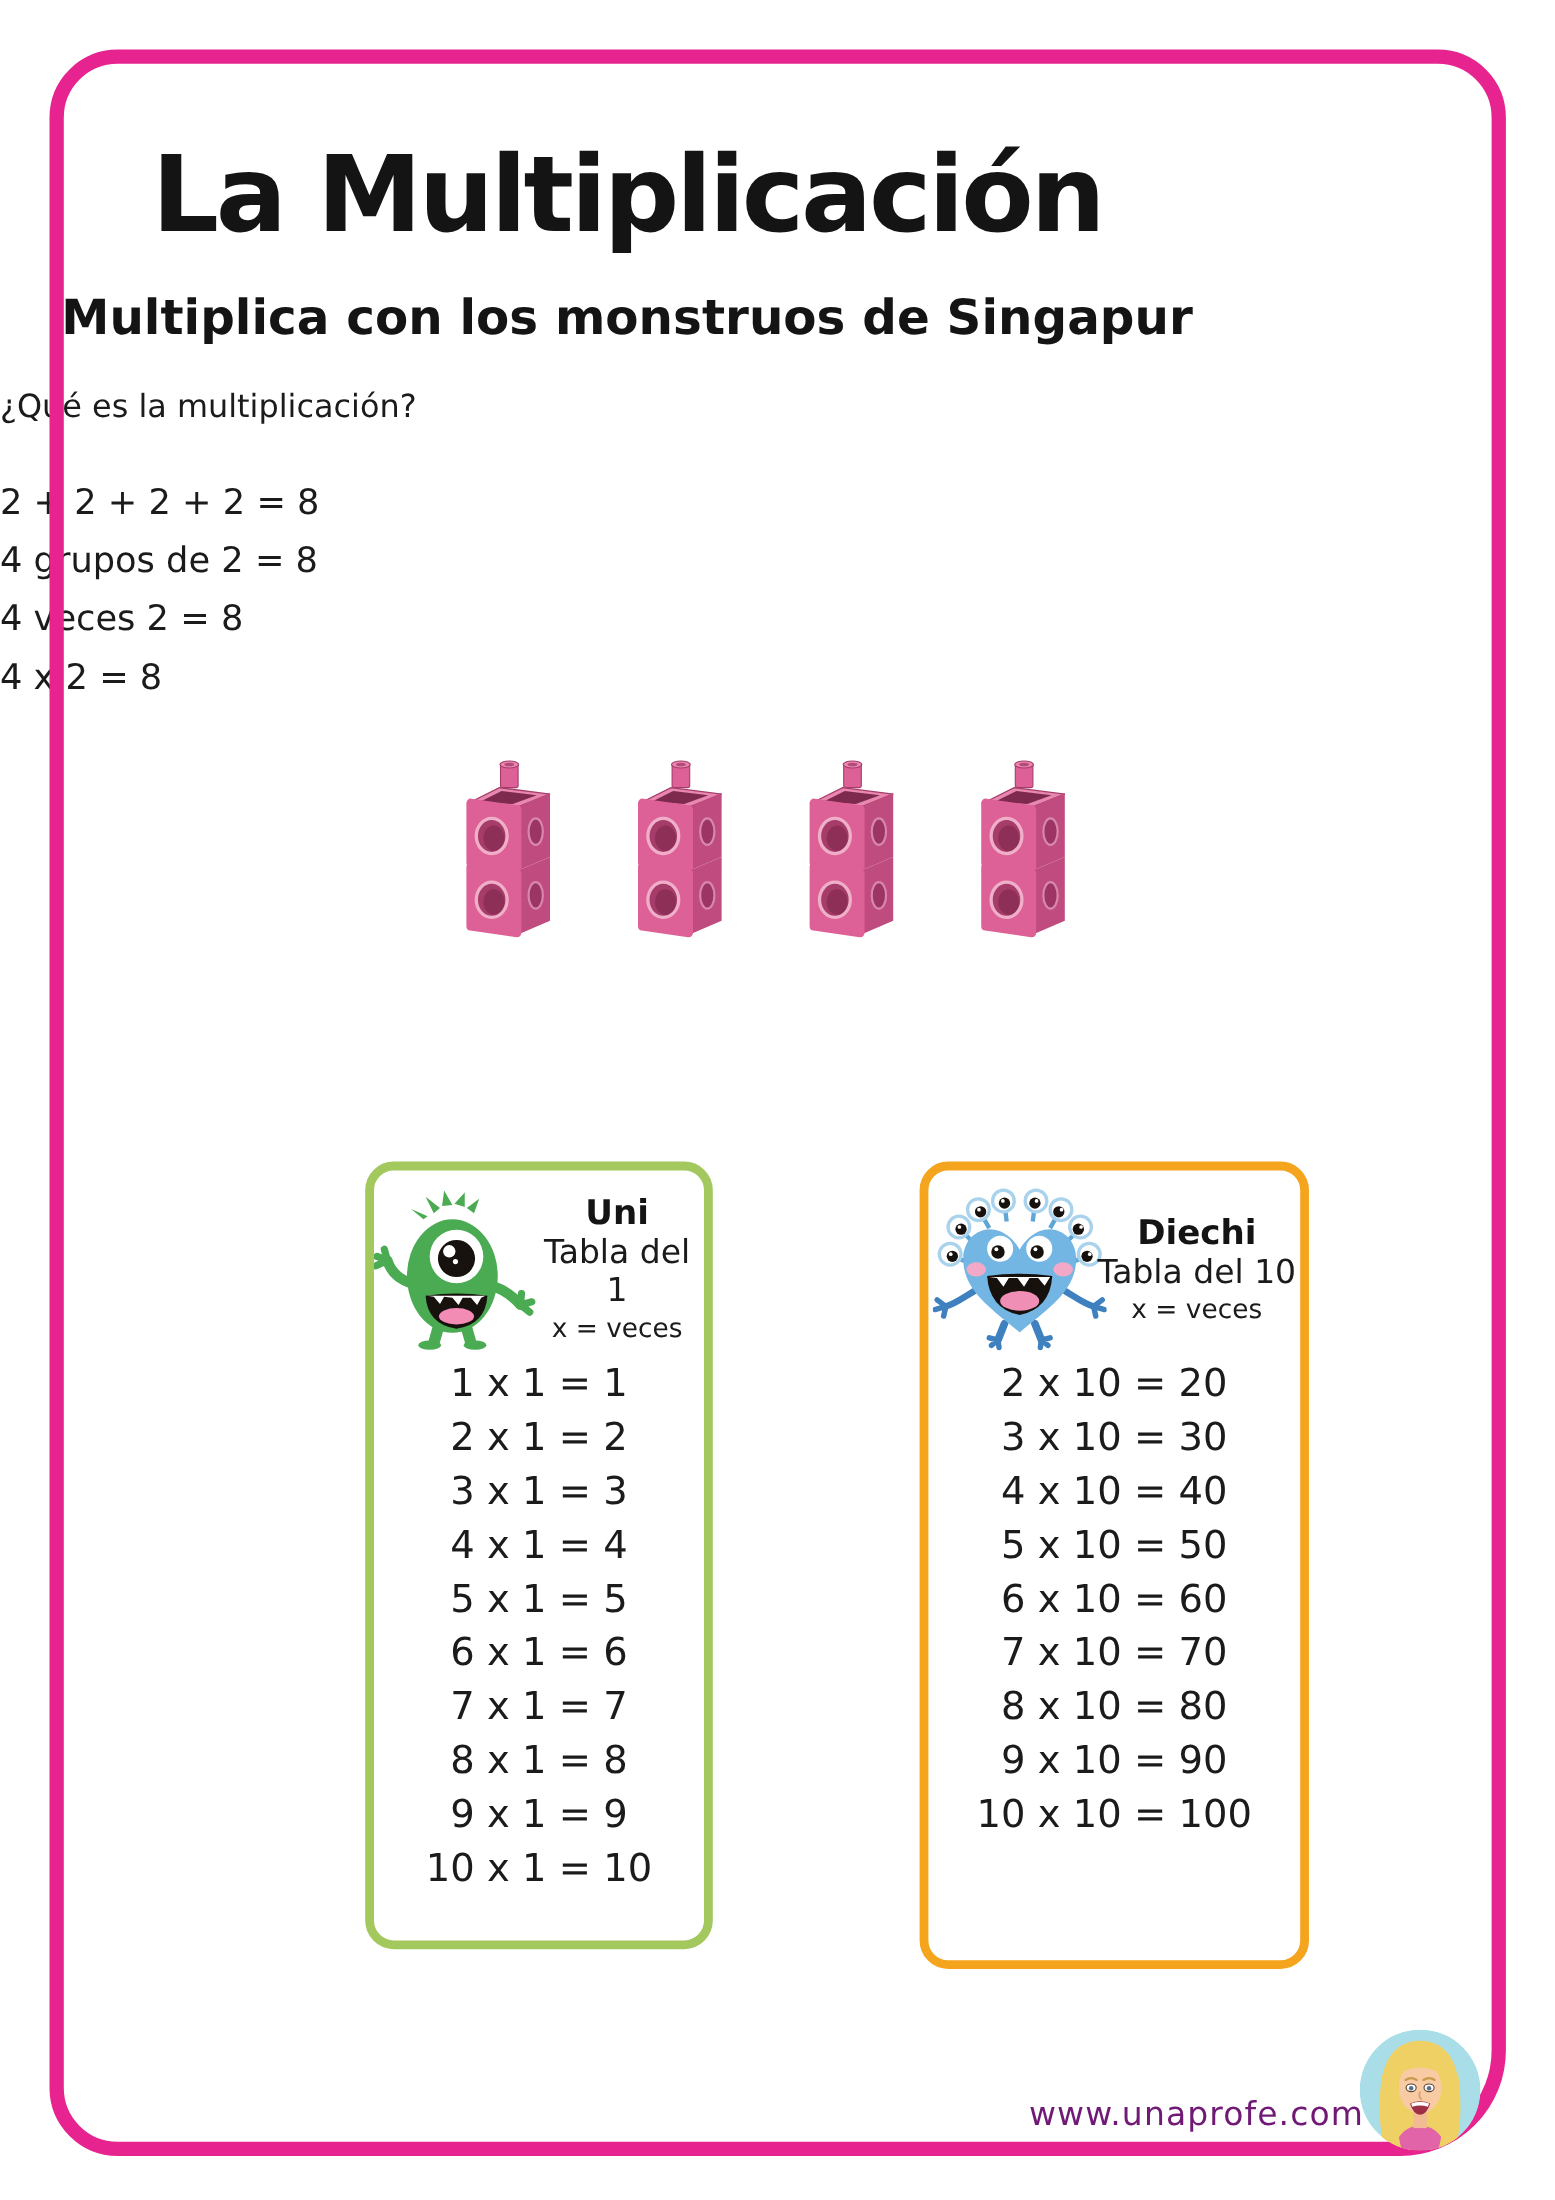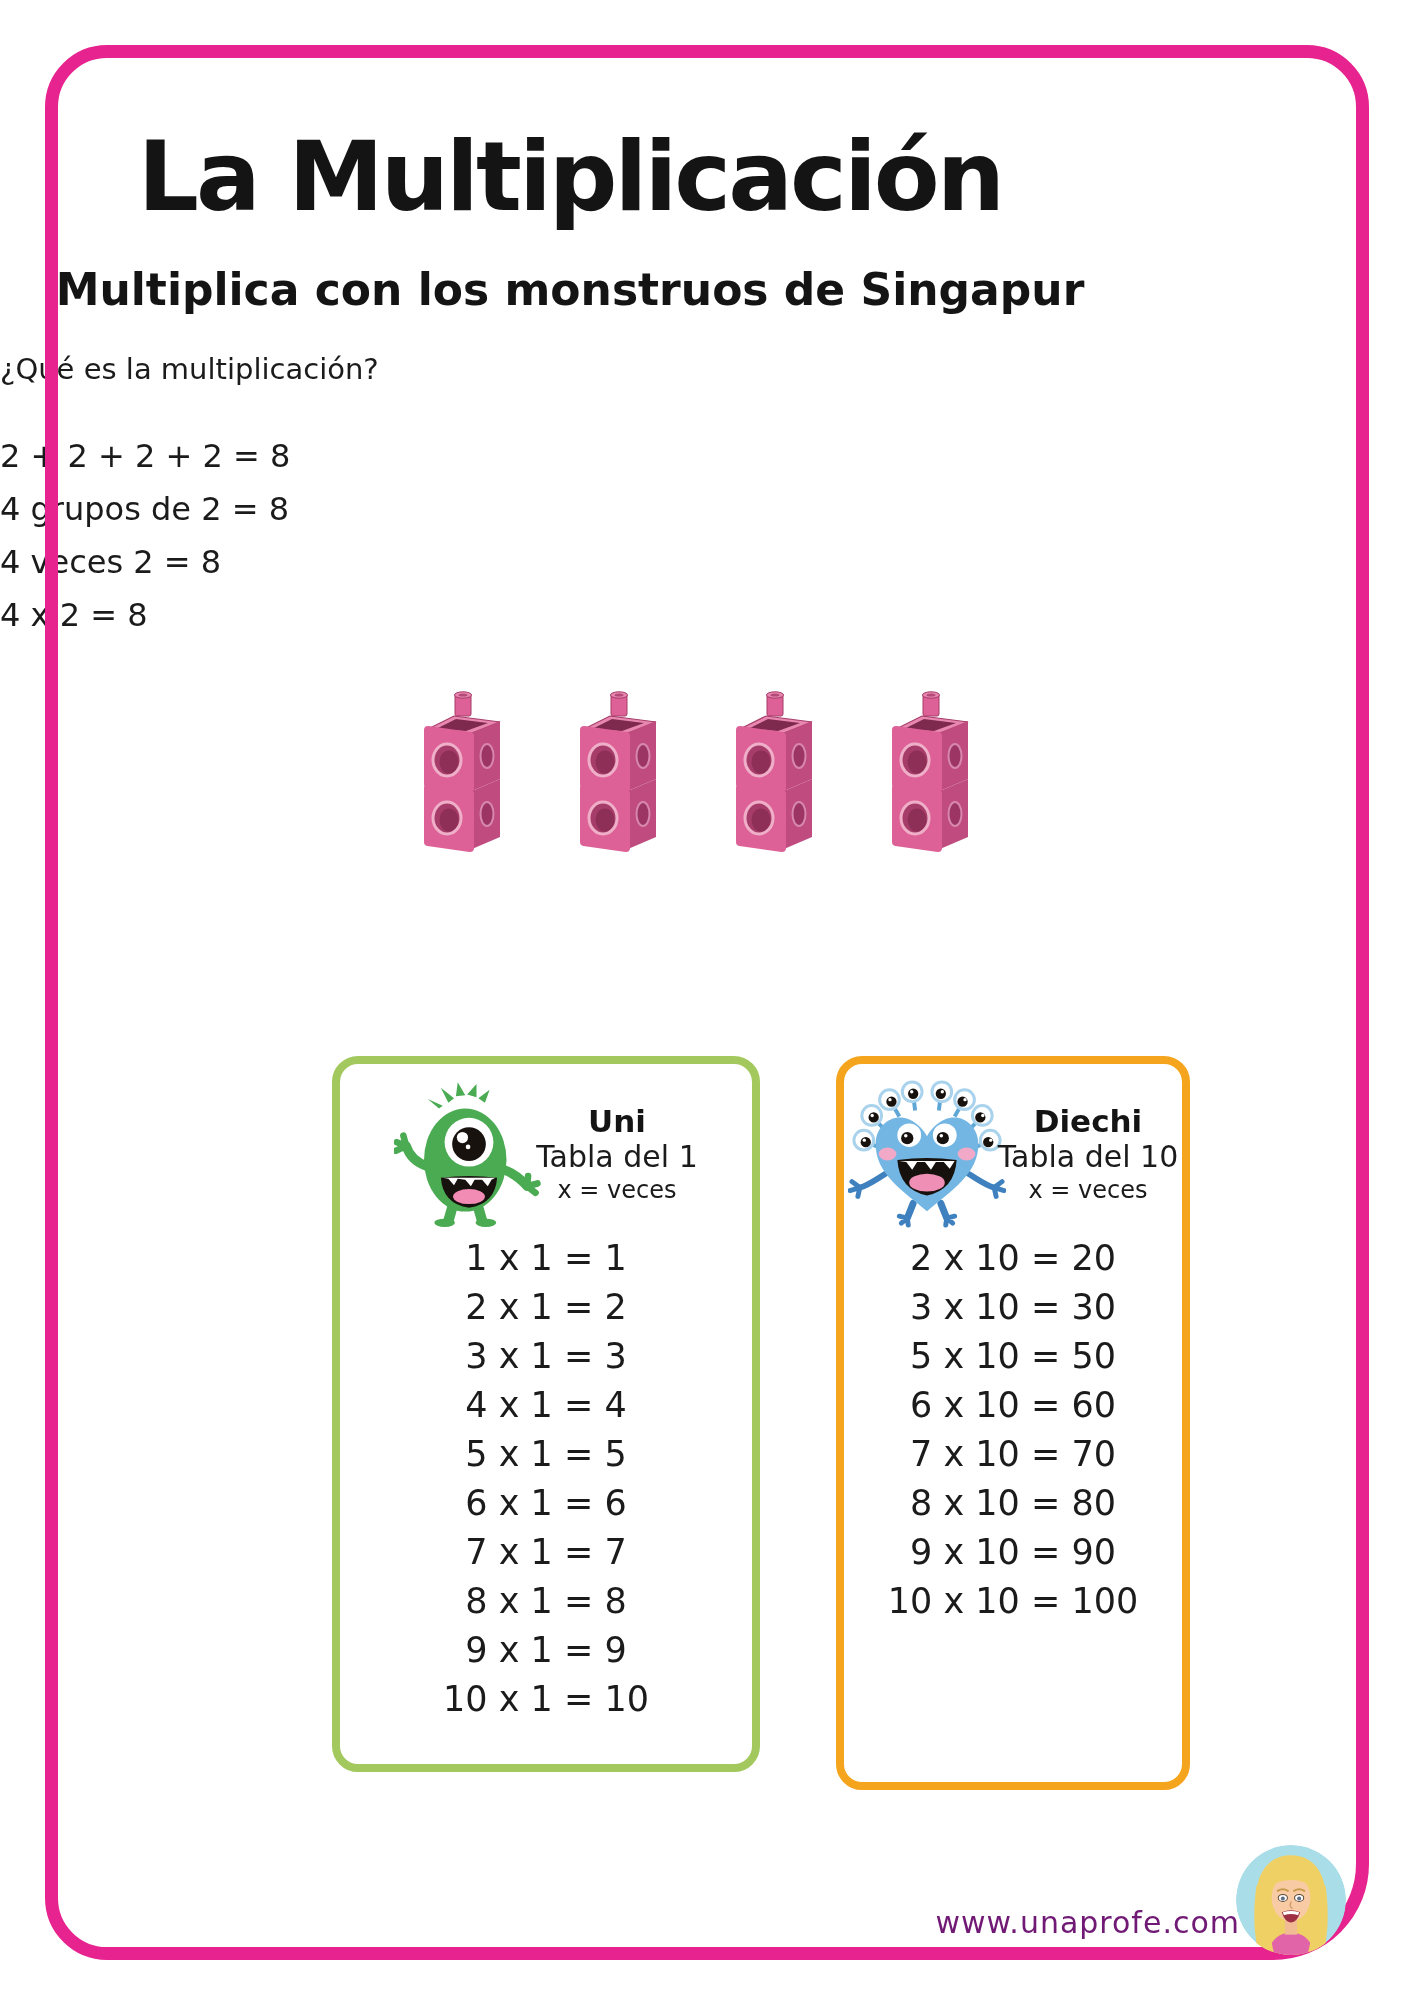--- a/index.html
+++ b/index.html
@@ -29,21 +29,21 @@
   }
   .cube-row{
     position:absolute;left:0;width:1392px;top:686px;display:flex;
     justify-content:center;gap:60px;z-index:2;
   }
   .cube-stack{width:96px;height:172px}
   .card{
     position:absolute;top:1056px;border:8px solid #999;border-radius:26px;
     box-sizing:border-box;background:#fff;z-index:2;
   }
-  .card.green{left:332px;width:428px;height:716px}
+  .card.green{left:332px;width:316px;height:716px}
   .card.orange{left:836px;width:354px;height:734px}
   .card-header{display:flex;align-items:center;justify-content:center;padding-top:14px}
   .monster{width:150px;height:150px;flex:none}
   .card.orange .monster{width:158px;height:150px}
   .card-titles{text-align:center;margin-left:-8px}
   .card-name{font-size:31px;font-weight:800;color:#141414}
   .card-table-title{font-size:30px}
   .card-note{font-size:24px;margin-top:2px}
   .rows{
     position:absolute;left:0;right:0;top:170px;text-align:center;
@@ -286,20 +286,21 @@
       <div class="card-note">x = veces</div>
     </div>
   </div>
   <div class="rows">
 
 
       <div>2 x 10 = 20</div>
 
       <div>3 x 10 = 30</div>
 
+      <div>4 x 10 = 40</div>
 
       <div>5 x 10 = 50</div>
 
       <div>6 x 10 = 60</div>
 
       <div>7 x 10 = 70</div>
 
       <div>8 x 10 = 80</div>
 
       <div>9 x 10 = 90</div>

